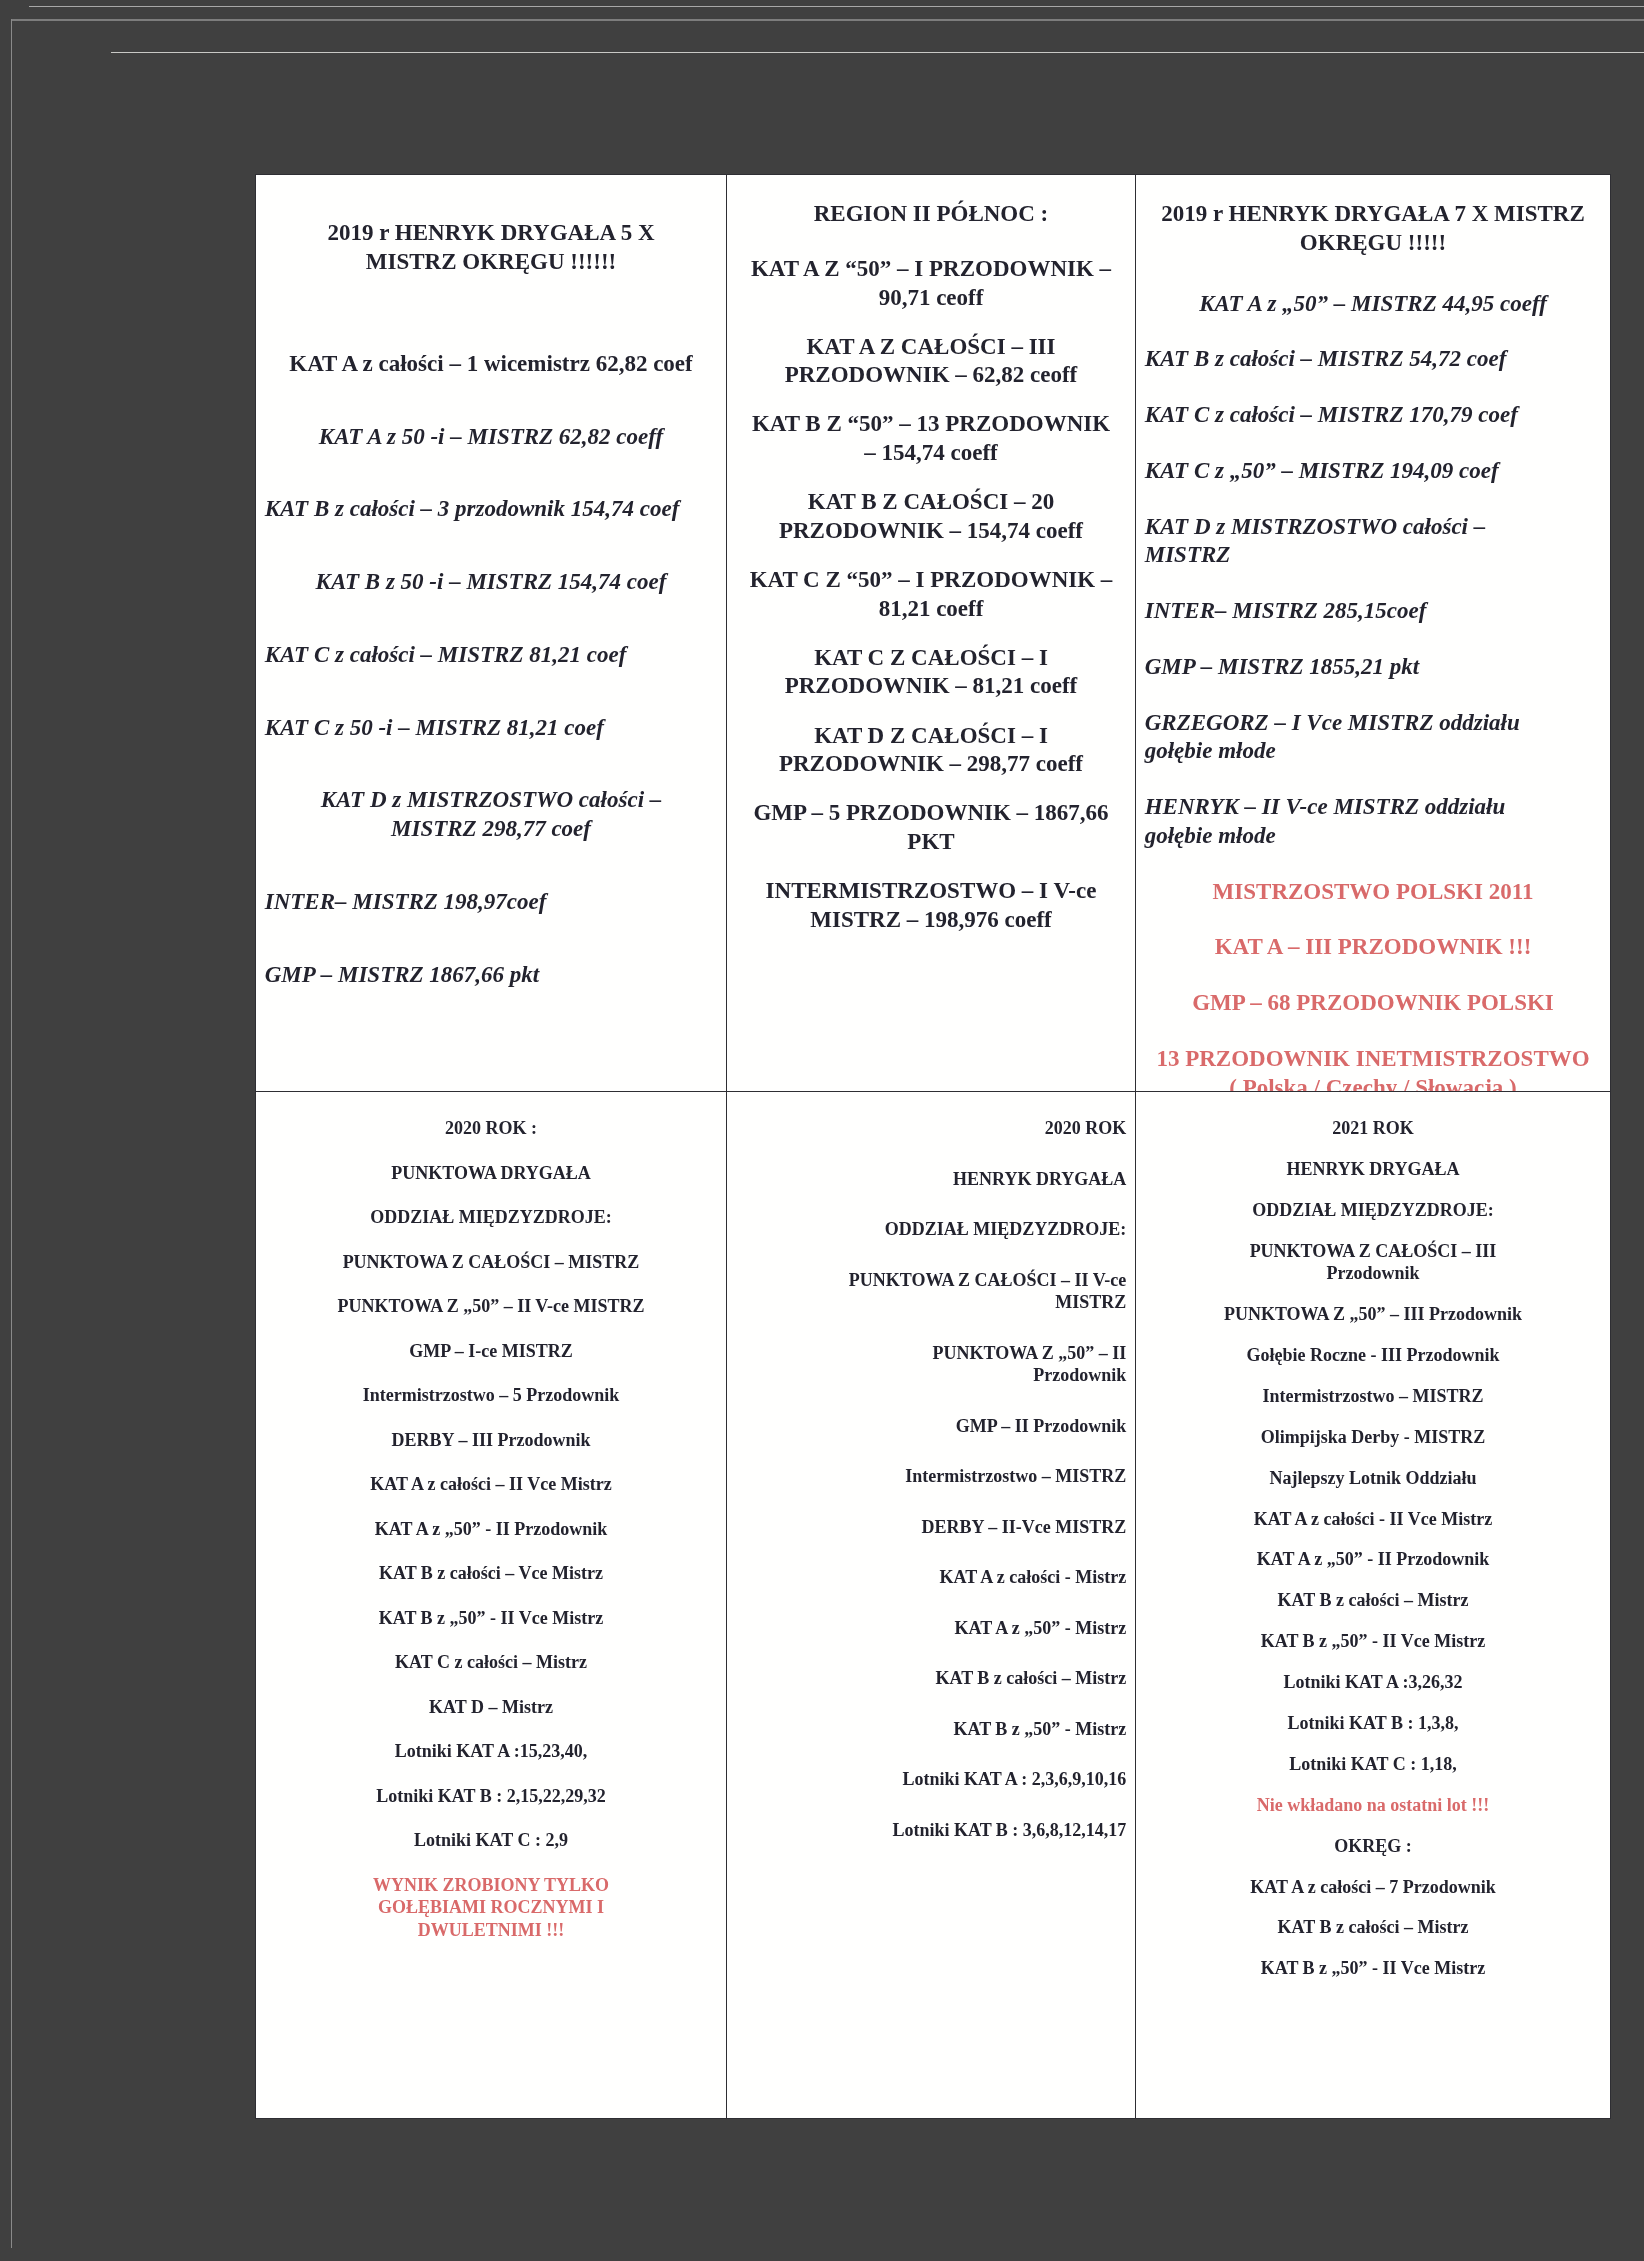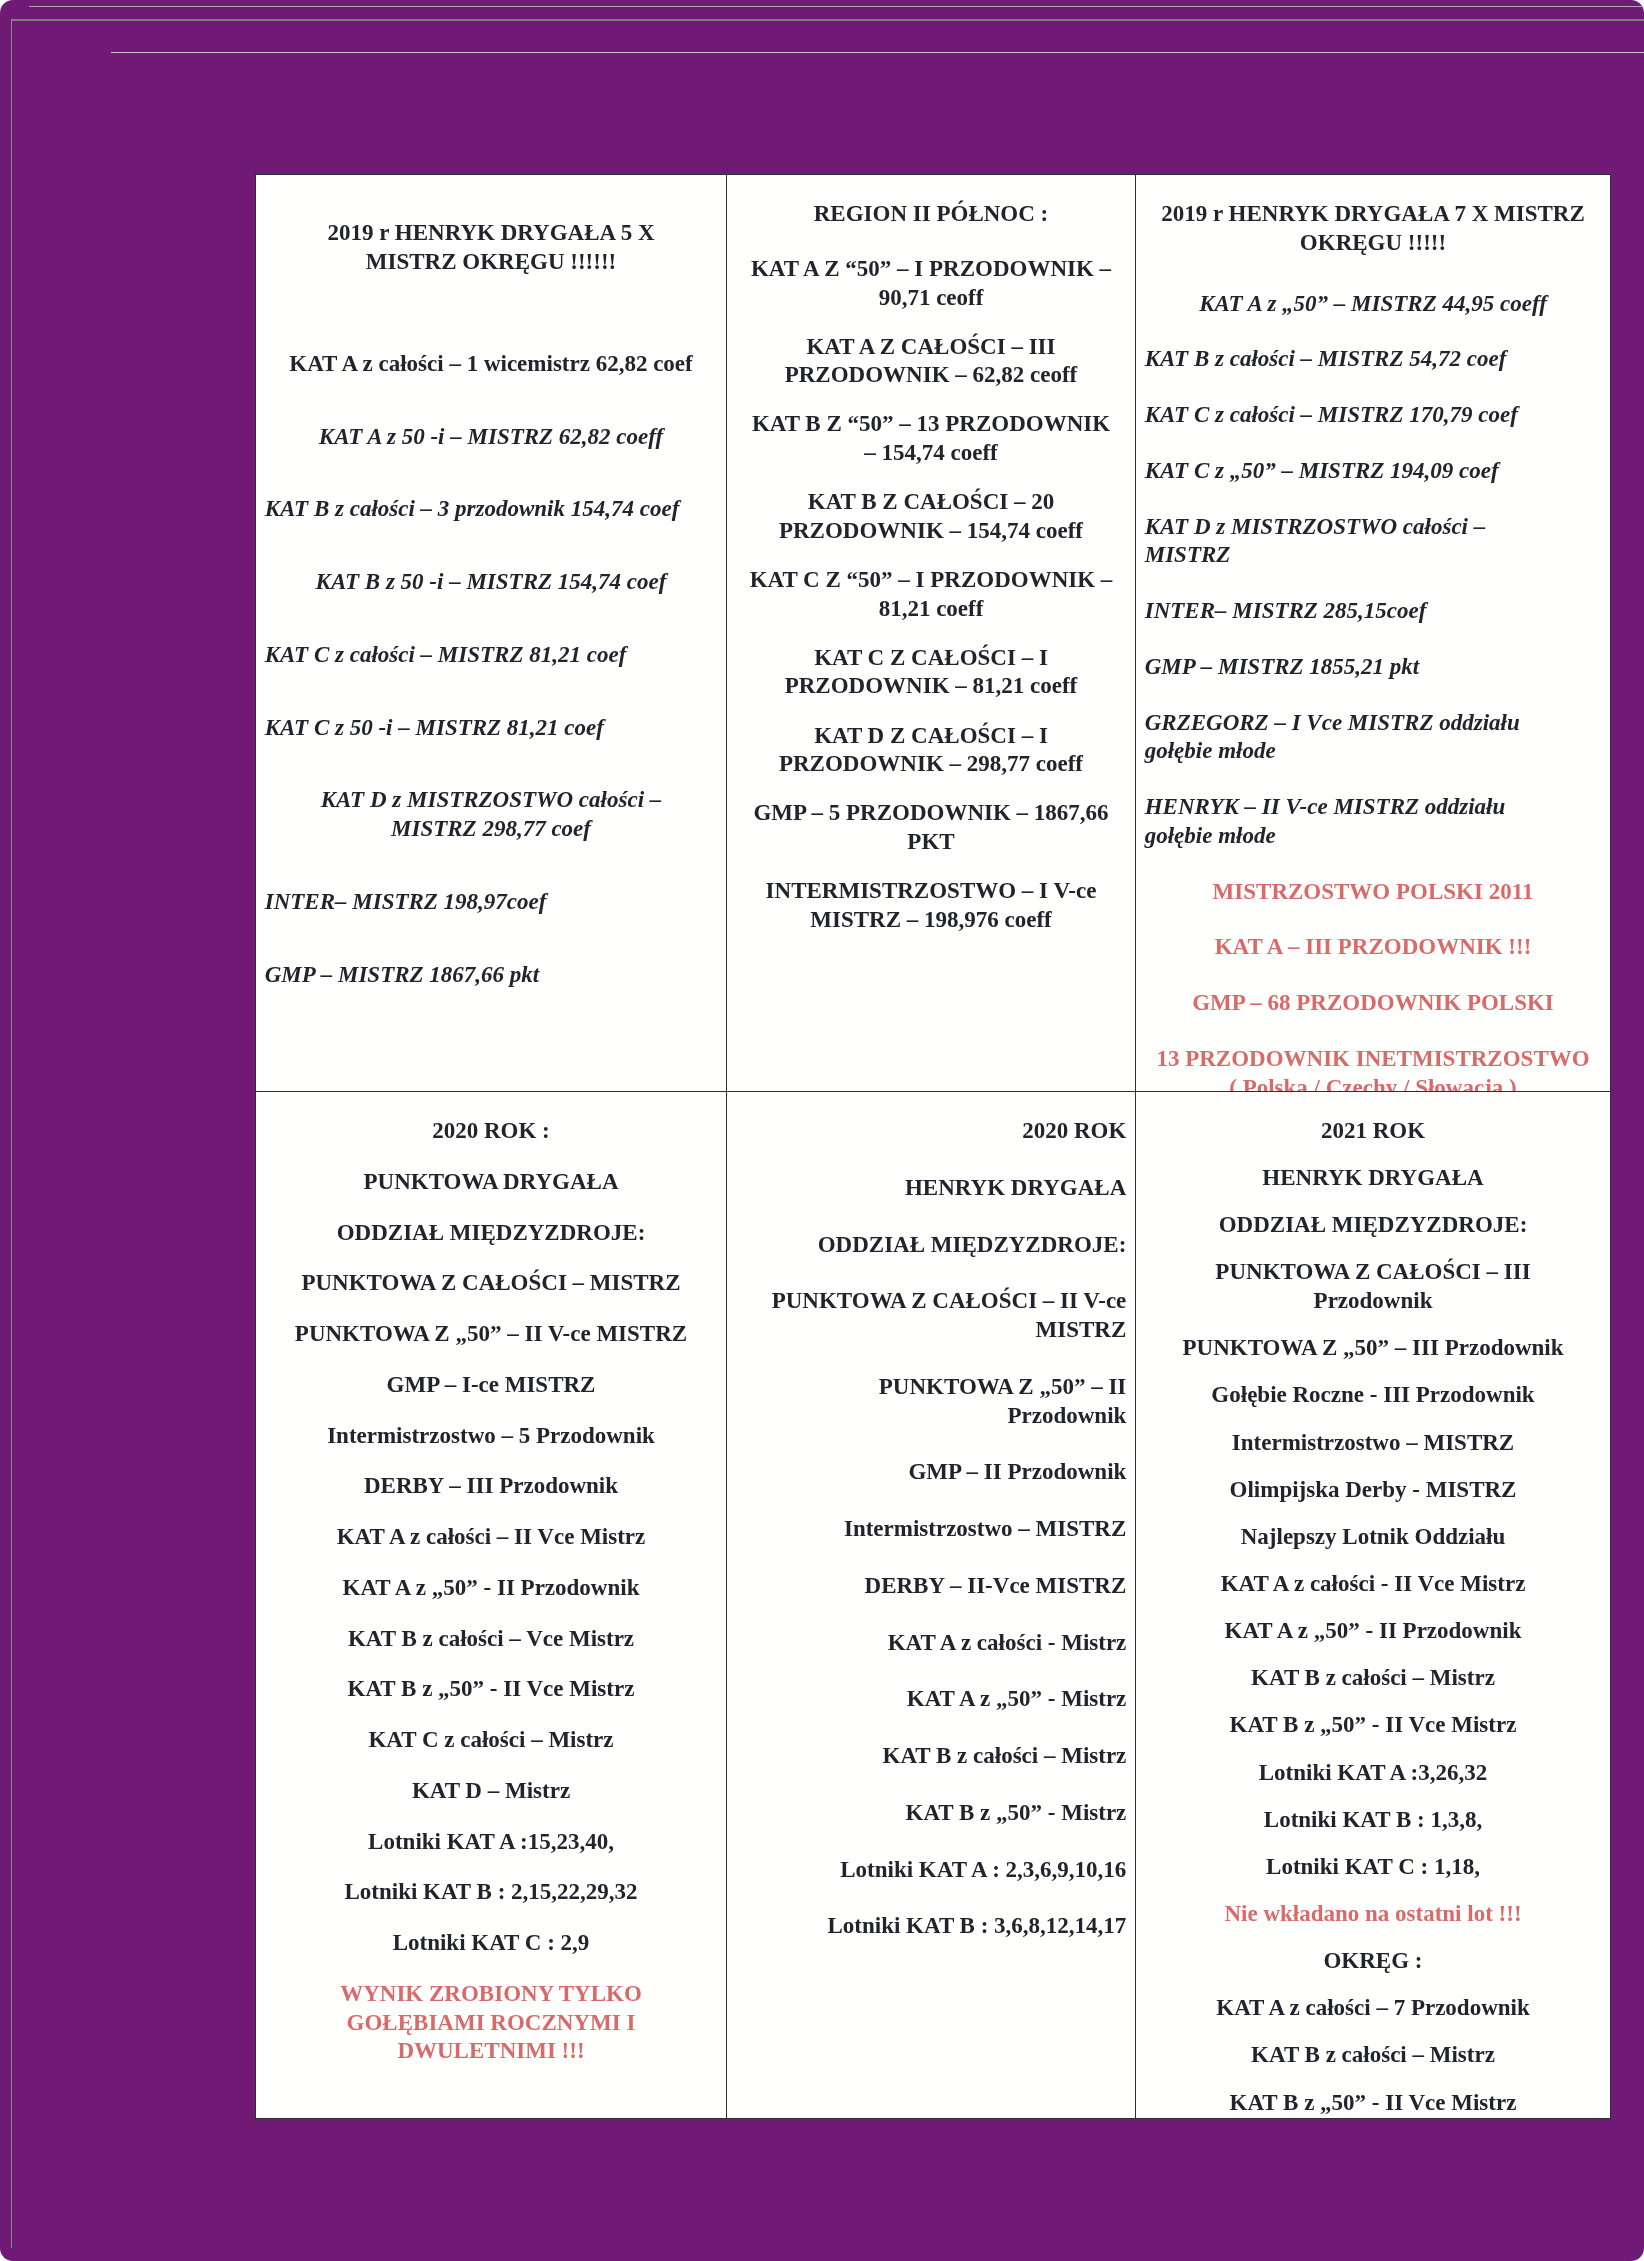--- a/index.html
+++ b/index.html
@@ -1,23 +1,22 @@
 <!DOCTYPE html>
 <html style="font-size:7.7px"><head>
 <meta charset="utf-8">
 <style>
   html,body{margin:0;padding:0;background:#ffffff;}
   #page{
     position:relative;
     width:1644px;height:2261px;
-    background:#701a75;
+    background:#404040;
     font-family:"Liberation Serif","DejaVu Serif",serif;
     color:#23232e;
     overflow:hidden;
-    border-radius:13px;
   }
   
   .frame-top-1{position:absolute;left:29px;top:5.8px;width:1615px;height:1px;background:#a8a8a8;}
   .frame-top-2{position:absolute;left:10.6px;top:19.3px;width:1634px;height:1.5px;background:#7d7d7d;}
   .frame-faint{position:absolute;left:111px;top:52px;width:1533px;height:1px;background:#c9c9c6;}
   .frame-left{position:absolute;left:10.6px;top:19.3px;width:1.5px;height:2229px;background:#8a8a8a;}
 
   #results-table{
     position:absolute;left:255px;top:174px;
     width:1356px;height:1945px;
@@ -41,21 +40,21 @@
     text-align:center;
     font-weight:bold;
     white-space:pre-line;
     line-height:1.25;
   }
   .line.left{text-align:left;}
   .line.it{font-style:italic;}
   .line.red{color:#d96a6a;}
 
   .c00 .line,.c01 .line,.c02 .line{font-size:23px;}
-  .c10 .line,.c11 .line,.c12 .line{font-size:23px;}
+  .c10 .line,.c11 .line,.c12 .line{font-size:18px;}
 
   .c00 .line{margin-bottom:44px;}
   .c00 .hdr{margin-bottom:73px;margin-top:19.3px;}
   .c01 .line{margin-bottom:20.3px;}
   .c01 .hdr{margin-bottom:26px;}
   .c02 .line{margin-bottom:27px;}
   .c02 .hdr{margin-bottom:32px;}
   .c10 .line{margin-bottom:22px;}
   .c11 .line{margin-bottom:28px;text-align:right;}
   .c12 .line{margin-bottom:18.4px;}

